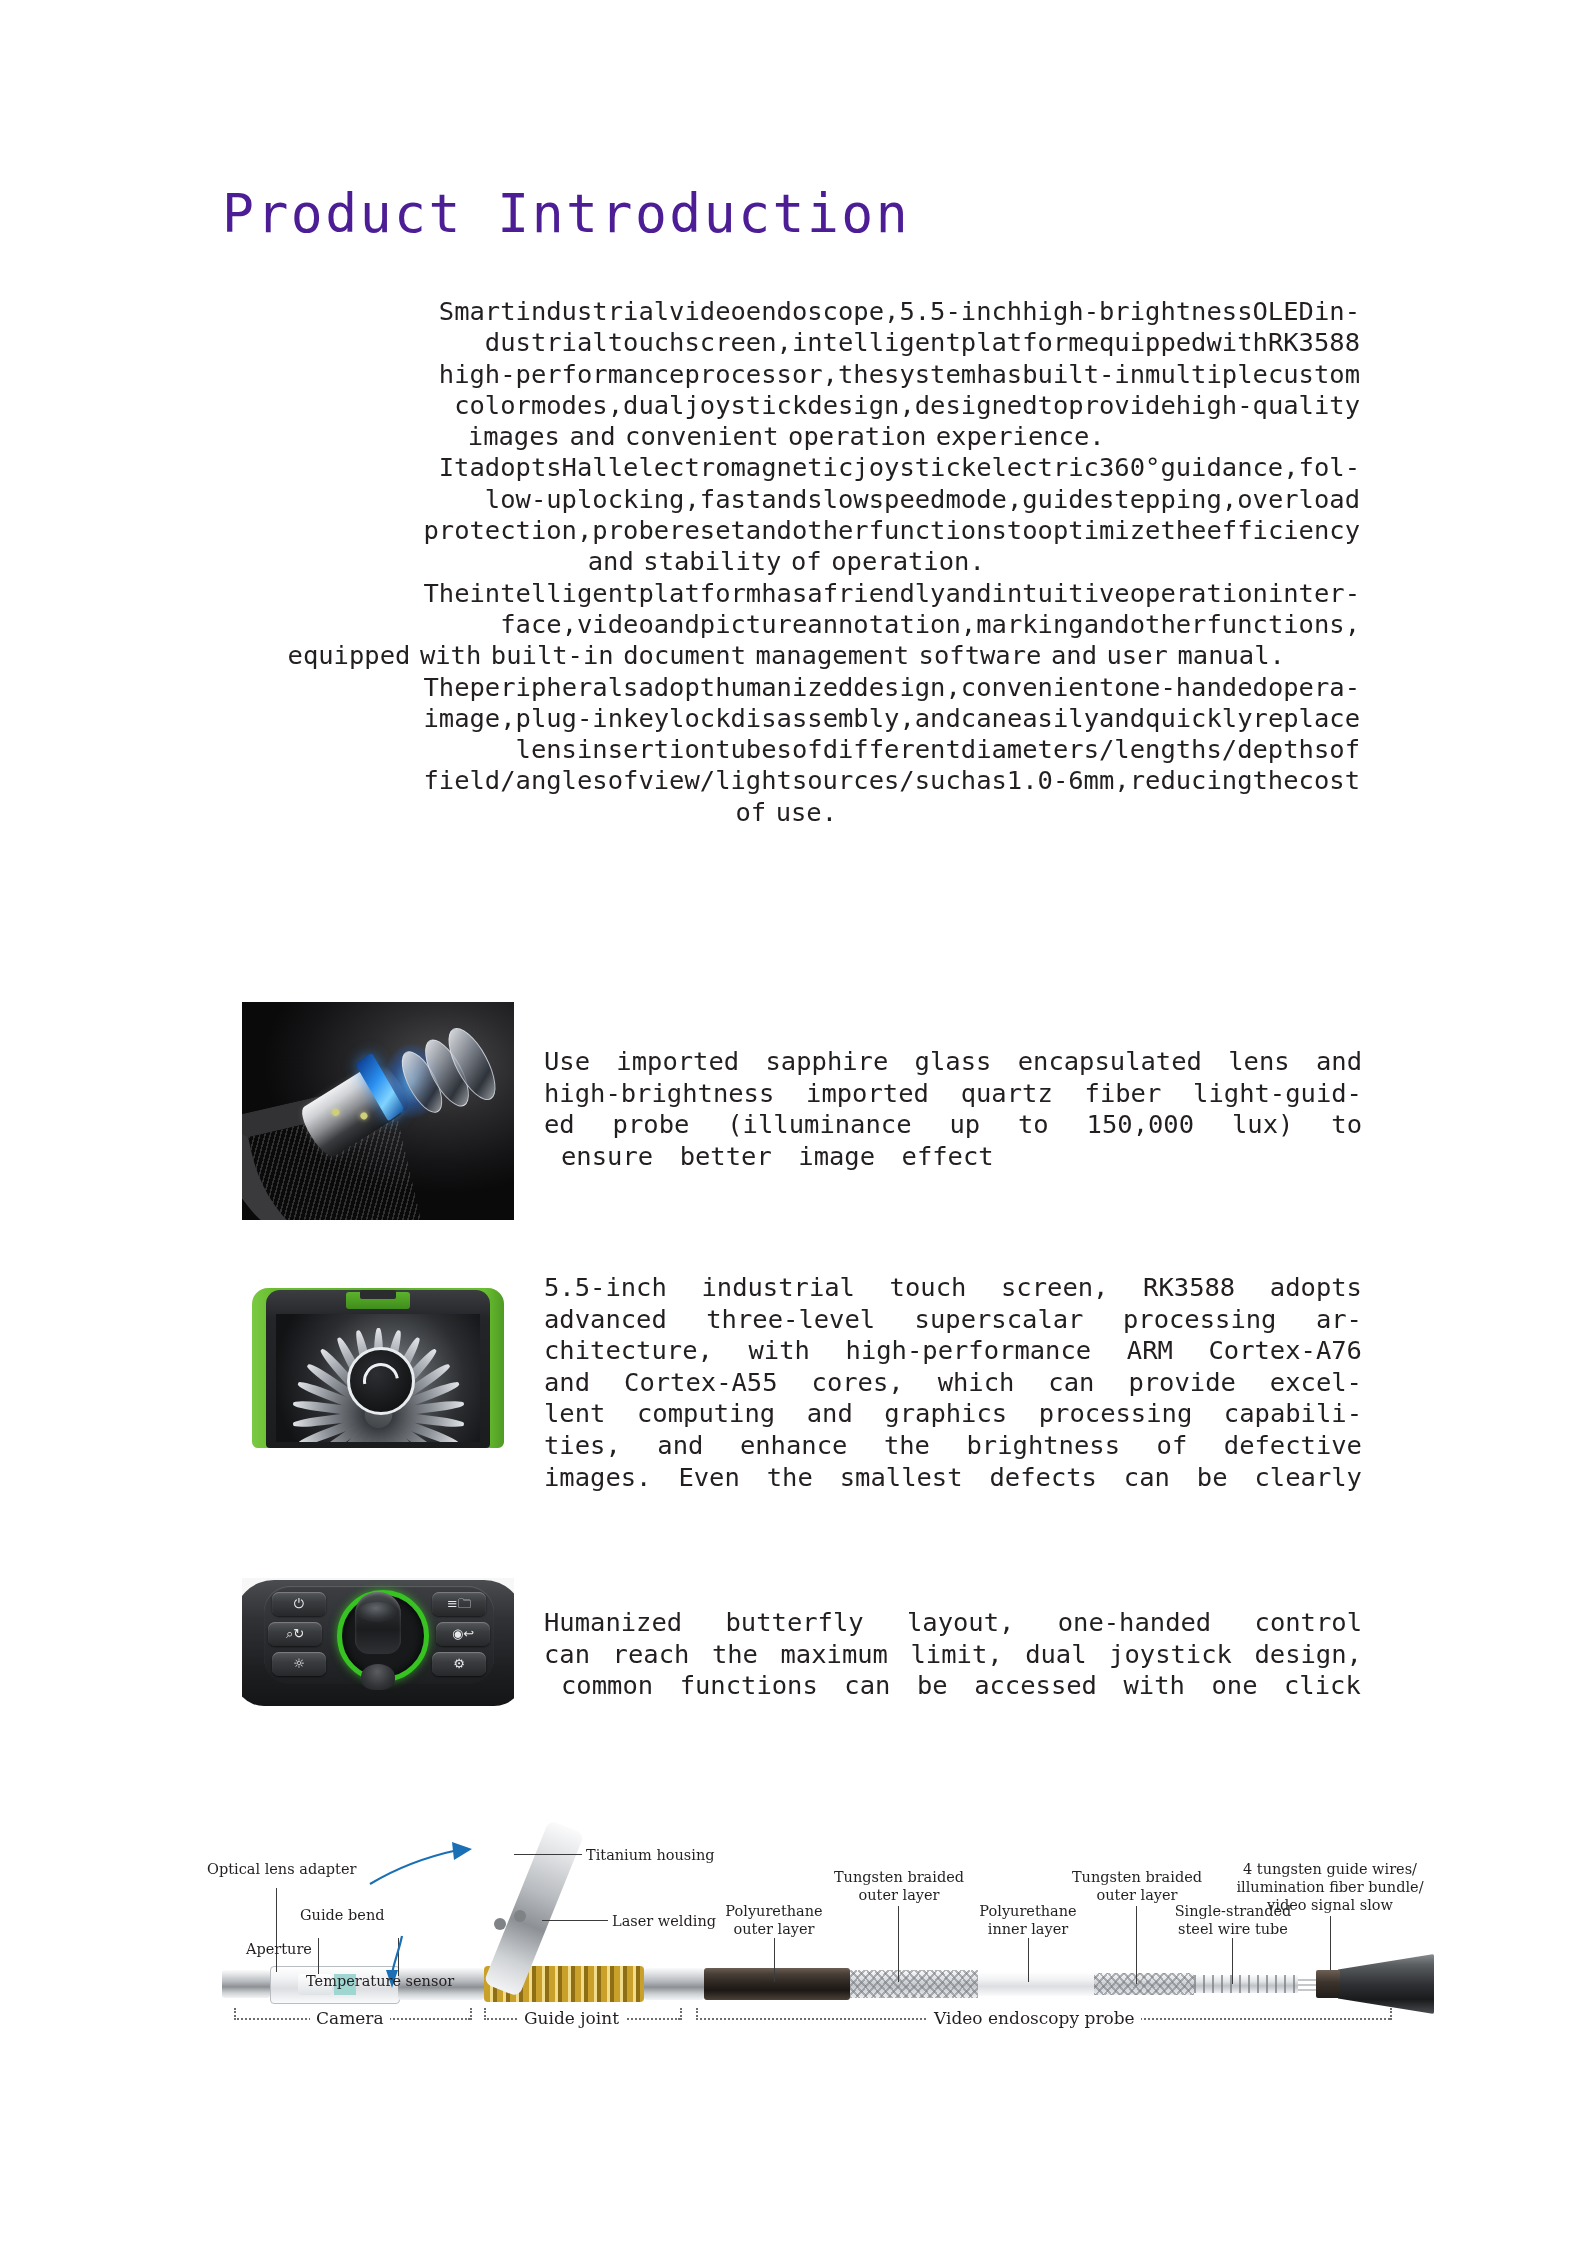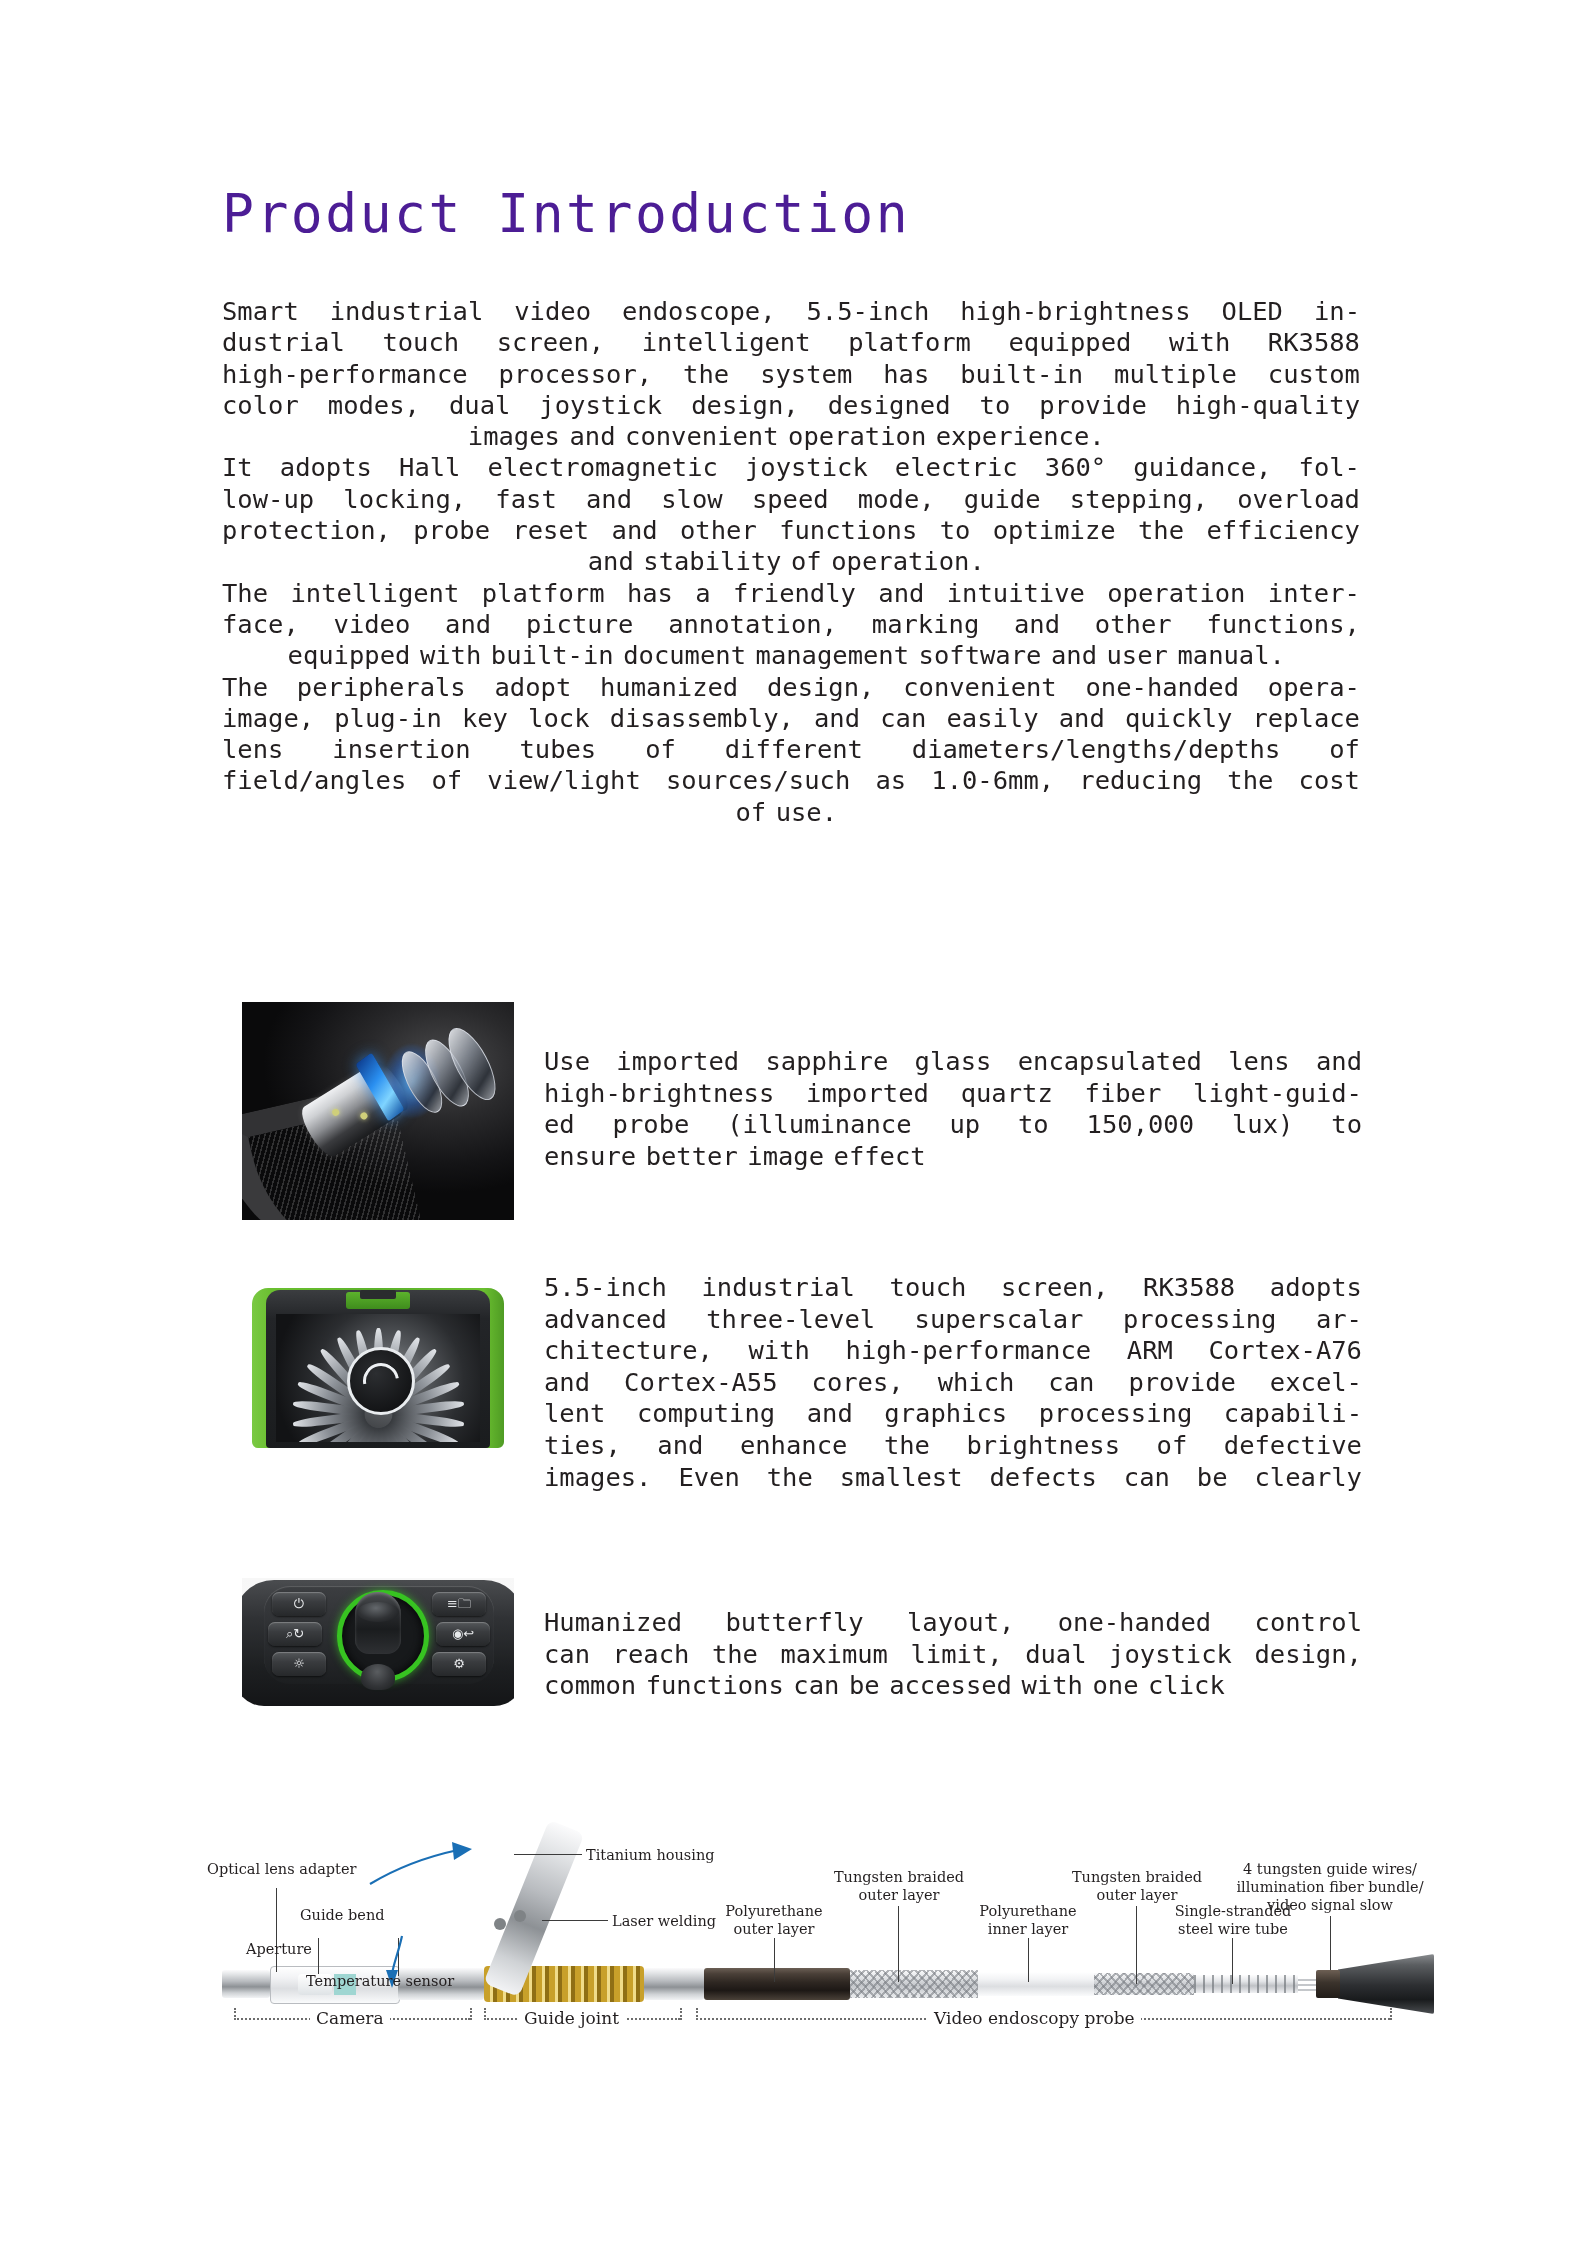--- a/index.html
+++ b/index.html
@@ -41,21 +41,21 @@
   
   .intro-block {
     position: absolute;
     left: 222px;
     top: 296px;
     width: 1138px;
   }
 
   .jline {
     display: flex;
-    justify-content: space-between;
+    justify-content: flex-end;
     width: 1138px;
     font-family: "DejaVu Sans Mono", "Liberation Mono", monospace;
     font-size: 25.5px;
     line-height: 31.3px;
     color: #231f20;
   }
   .jline.last { justify-content: center; }
   .jline.last > span { margin-right: 0.62ch; }
   .feature-img {
     position: absolute;
@@ -68,21 +68,21 @@
   .ftline {
     display: flex;
     justify-content: space-between;
     width: 818px;
     font-family: "DejaVu Sans Mono", "Liberation Mono", monospace;
     font-size: 25.5px;
     line-height: 31.6px;
     color: #231f20;
   }
   .ftline.last { justify-content: flex-start; }
-  .ftline.last > span { margin-right: 0.62ch; }
+  .ftline.last > span { margin-right: 0.62ch; margin-left: 17px; }
 
   
   #img-lens {
     left: 242px; top: 1002px; width: 272px; height: 218px;
     background:
       radial-gradient(ellipse 180px 130px at 74% 28%, #4b4b4d 0%, #2a2a2c 42%, #141416 78%, #0a0a0b 100%),
       #0b0b0c;
   }
   #img-lens .braid {
     position: absolute;

